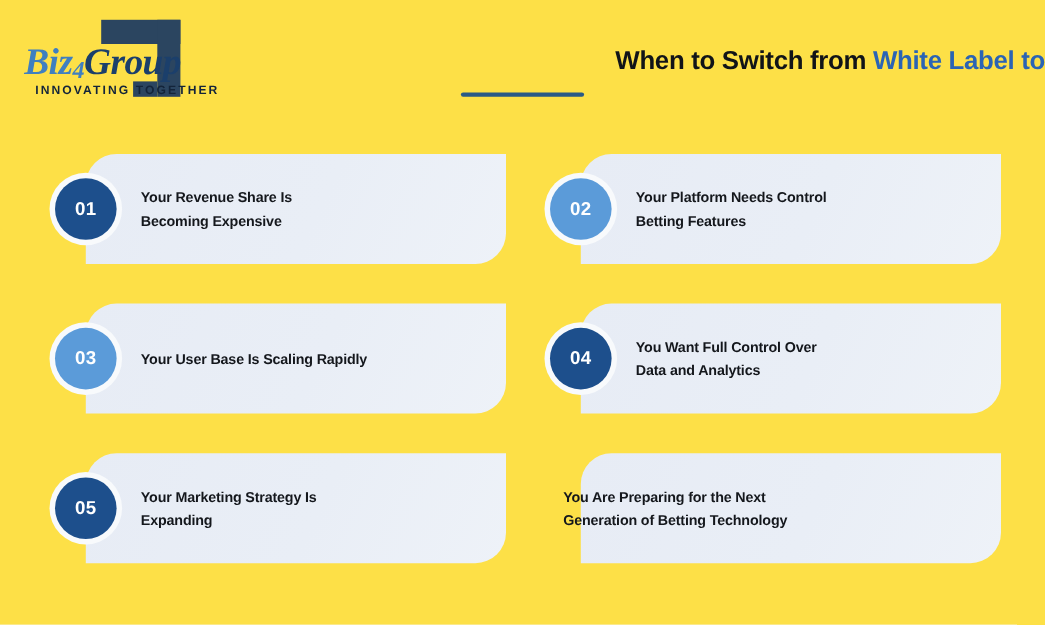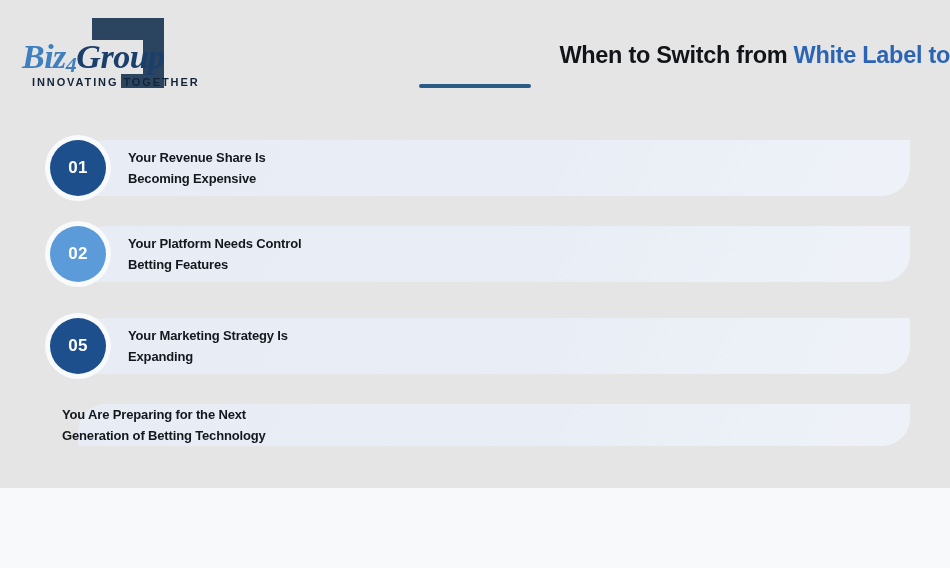--- a/index.html
+++ b/index.html
@@ -4,22 +4,22 @@
 <style>
   * { margin:0; padding:0; box-sizing:border-box; }
   html, body {
     width:950px; height:568px;
     background:#f7f9fb;
     font-family:"Liberation Sans", sans-serif;
     overflow:hidden;
   }
   .canvas {
     position:relative;
-    width:950px; height:488px;
-    background:#e5e5e5;
+    width:950px; height:568px;
+    background:#fde047;
   }
 
   
   .header { position:relative; height:140px; }
 
   .logo {
     position:absolute; left:14px; top:16px;
     width:170px; height:78px;
   }
   .logo-frame {
@@ -90,21 +90,20 @@
   .grid {
     position:absolute;
     left:0; top:140px;
     width:950px;
     padding:0 40px;
   }
   .row {
     display:flex;
     gap:30px;
     margin-bottom:36px;
-    flex-direction:column;
   }
   .row:last-child { margin-bottom:0; }
 
   .card {
     position:relative;
     flex:1 1 0;
     height:100px;
     display:flex;
     align-items:center;
   }
@@ -181,20 +180,33 @@
 Becoming Expensive</div>
       </div>
       <div class="card">
         <div class="card-bg"></div>
         <div class="badge light">02</div>
         <div class="card-text">Your Platform Needs Control
 Betting Features</div>
       </div>
     </div>
 
+    <div class="row">
+      <div class="card">
+        <div class="card-bg"></div>
+        <div class="badge light">03</div>
+        <div class="card-text">Your User Base Is Scaling Rapidly</div>
+      </div>
+      <div class="card">
+        <div class="card-bg"></div>
+        <div class="badge dark">04</div>
+        <div class="card-text">You Want Full Control Over
+Data and Analytics</div>
+      </div>
+    </div>
 
     <div class="row">
       <div class="card">
         <div class="card-bg"></div>
         <div class="badge dark">05</div>
         <div class="card-text"> Your Marketing Strategy Is
 Expanding</div>
       </div>
       <div class="card">
         <div class="card-bg"></div>

